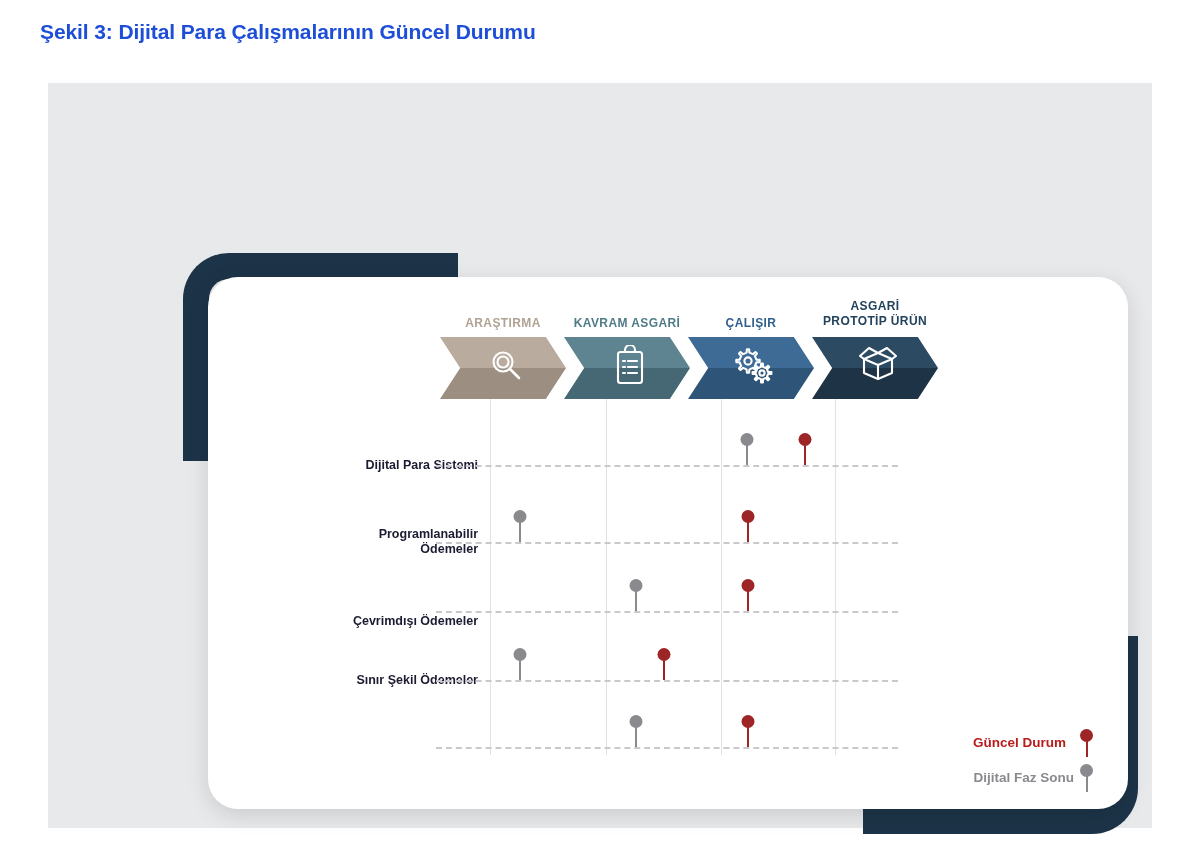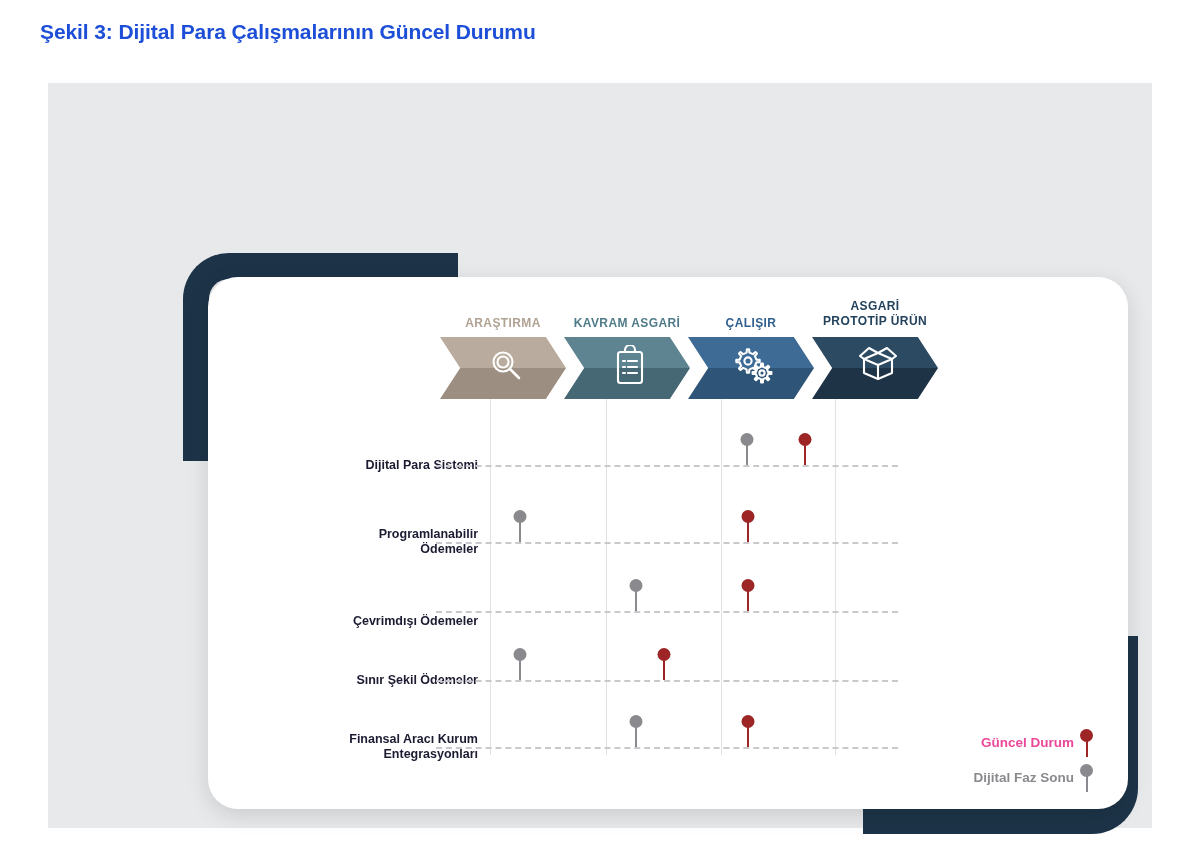--- a/index.html
+++ b/index.html
@@ -209,37 +209,33 @@
         </div>
         <div class="rowline" style="left: 228px; width: 462px; top: 403px;"></div>
         <div class="pin" style="left: 305px; top: 371px; width: 14px; height: 32px;">
           <div class="stem" style="top:6px;height:26px;background:#8a8a8e"></div>
                  <div class="head" style="background:#8a8a8e"></div>
         </div>
         <div class="pin" style="left: 449px; top: 371px; width: 14px; height: 32px;">
           <div class="stem" style="top:6px;height:26px;background:#9e2526"></div>
                  <div class="head" style="background:#9e2526"></div>
         </div>
-        <div class="row-label" style="left: 70px; width: 200px; top: 455px;">
-          <div>Finansal Aracı Kurum</div>
-          <div>Entegrasyonları</div>
-        </div>
         <div class="rowline" style="left: 228px; width: 462px; top: 470px;"></div>
         <div class="pin" style="left: 421px; top: 438px; width: 14px; height: 32px;">
           <div class="stem" style="top:6px;height:26px;background:#8a8a8e"></div>
                  <div class="head" style="background:#8a8a8e"></div>
         </div>
         <div class="pin" style="left: 533px; top: 438px; width: 14px; height: 32px;">
           <div class="stem" style="top:6px;height:26px;background:#9e2526"></div>
                  <div class="head" style="background:#9e2526"></div>
         </div>
       </div>
     <div class="stages" id="legend-layer">
         <div class="legend-row" style="left: 640px; top: 458px; width: 250px;">
-          <span class="legend-text" style="color:#ec4899;position:absolute;right:24px;top:0;">Güncel Durum</span>
+          <span class="legend-text" style="color:#b91c1c;position:absolute;right:32px;top:0;">Güncel Durum</span>
      <span class="legend-pin" style="right:4px;top:-6px;width:14px;height:28px;">
        <span style="position:absolute;left:6px;top:7px;width:2px;height:21px;background:#9e2526;display:block;"></span>
        <span style="position:absolute;left:0;top:0;width:13px;height:13px;border-radius:50%;background:#9e2526;display:block;"></span>
      </span>
         </div>
         <div class="legend-row" style="left: 640px; top: 493px; width: 250px;">
           <span class="legend-text" style="color:#8a8a8e;position:absolute;right:24px;top:0;">Dijital Faz Sonu</span>
      <span class="legend-pin" style="right:4px;top:-6px;width:14px;height:28px;">
        <span style="position:absolute;left:6px;top:7px;width:2px;height:21px;background:#8a8a8e;display:block;"></span>
        <span style="position:absolute;left:0;top:0;width:13px;height:13px;border-radius:50%;background:#8a8a8e;display:block;"></span>

